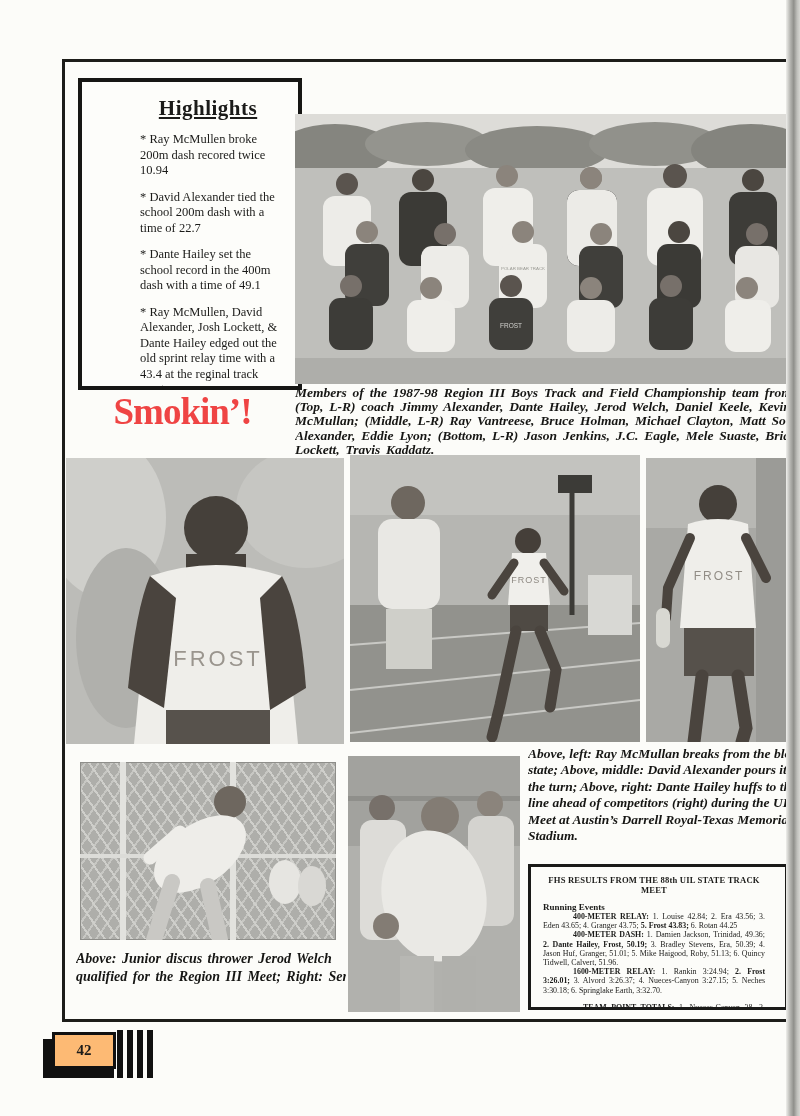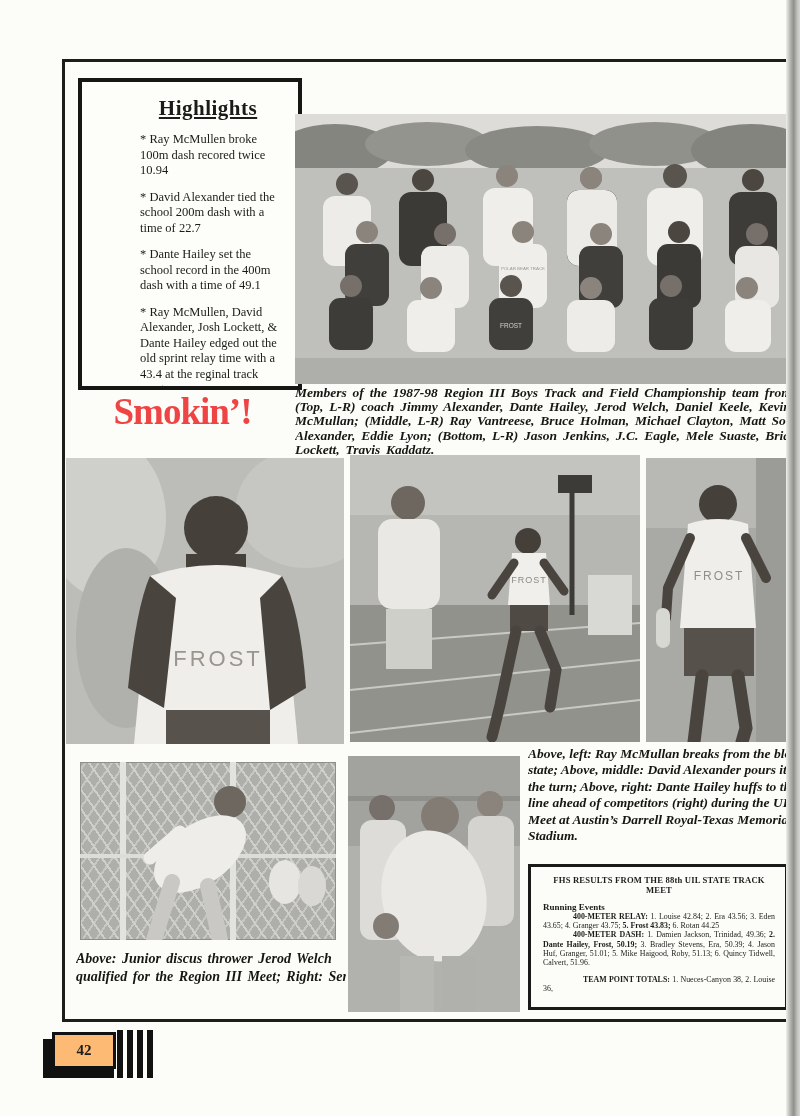--- a/index.html
+++ b/index.html
@@ -48,21 +48,21 @@
   .cap-run .ln{line-height:16.4px;}
   .cap-field{position:absolute;left:76px;top:950px;width:270px;height:56px;font-size:14px;}
   .cap-field .ln{line-height:17.5px;word-spacing:2px;}
 
   
   .smokin{position:absolute;left:85px;top:390px;width:195px;text-align:center;
     font-size:37px;font-weight:bold;letter-spacing:-1px;color:#ef4444;}
 
   
   .results{position:absolute;left:528px;top:864px;width:260px;height:146px;border:3px solid #1a1a18;
-    background:#fcfcf9;box-sizing:border-box;padding:8px 10px 4px 12px;overflow:hidden;z-index:10;}
+    background:#fcfcf9;box-sizing:border-box;padding:8px 20px 4px 12px;overflow:hidden;z-index:10;}
   .results .rtitle{text-align:center;font-size:8.6px;font-weight:bold;letter-spacing:.2px;}
   .results .rsection{font-size:9px;font-weight:bold;margin-top:7px;}
   .results p{margin:0;font-size:7.9px;line-height:9.2px;text-indent:30px;text-align:justify;}
   .results p.totals{margin-top:8px;text-indent:40px;}
   .results .ev{font-weight:bold;}
   .results .hl{font-weight:bold;}
 
   
   .pagenum{position:absolute;left:43px;top:1030px;width:120px;height:50px;}
   .pagenum .shadow{position:absolute;left:0;top:9px;width:66px;height:39px;background:#111;}
@@ -77,21 +77,21 @@
 
 <div id="page">
 
   <div class="rule rule-top"></div>
   <div class="rule rule-left"></div>
   <div class="rule rule-bottom"></div>
 
 
   <div class="highlights">
     <h2>Highlights</h2>
-    <div class="item">*  Ray McMullen  broke 100m  dash recored twice 10.94</div>
+    <div class="item">*  Ray McMullen  broke 200m  dash recored twice 10.94</div>
     <div class="item">* David Alexander tied the school 200m dash with a time of 22.7</div>
     <div class="item">* Dante Hailey set the school record in the 400m dash with a time of 49.1</div>
     <div class="item">* Ray McMullen, David Alexander, Josh Lockett, &amp; Dante Hailey edged out the old sprint relay time with a 43.4 at the reginal track meet</div>
     <div class="item">* Region 3 Champs with 57 points</div>
   </div>
 
   <div class="photo photo-team">
     <svg width="493" height="270" viewBox="0 0 493 270" preserveAspectRatio="none">
       <rect width="493" height="270" fill="#c3c3bf"></rect>
       <rect width="493" height="58" fill="#dddcd8"></rect>
@@ -270,20 +270,21 @@
   <div class="cap cap-field">
     <div class="ln">Above: Junior discus thrower Jerod Welch</div>
     <div class="ln">qualified for the Region III Meet; Right: Senior</div>
   </div>
 
   <div class="results">
     <div class="rtitle">FHS RESULTS FROM THE 88th UIL STATE TRACK MEET</div>
     <div class="rsection">Running Events</div>
     <p><span class="ev">400-METER RELAY:</span><span> 1. Louise 42.84; 2. Era 43.56; 3. Eden 43.65; 4. Granger 43.75; </span><span class="hl">5. Frost 43.83;</span><span> 6. Rotan 44.25</span></p>
     <p><span class="ev">400-METER DASH:</span><span> 1. Damien Jackson, Trinidad, 49.36; </span><span class="hl">2. Dante Hailey, Frost, 50.19;</span><span> 3. Bradley Stevens, Era, 50.39; 4. Jason Huf, Granger, 51.01; 5. Mike Haigood, Roby, 51.13; 6. Quincy Tidwell, Calvert, 51.96.</span></p>
+    <p><span class="ev">1600-METER RELAY:</span><span> 1. Rankin 3:24.94; </span><span class="hl">2. Frost 3:26.01;</span><span> 3. Alvord 3:26.37; 4. Nueces-Canyon 3:27.15; 5. Neches 3:30.18; 6. Springlake Earth, 3:32.70.</span></p>
     <p class="totals"><span class="ev">TEAM POINT TOTALS:</span><span> 1. Nueces-Canyon 38, 2. Louise 36, </span></p>
   </div>
 
   <div class="pagenum">
     <div class="shadow"></div>
     <div class="numbox">42</div>
     <div class="bars">
       <div class="bar" style="left:0"></div>
       <div class="bar" style="left:10px"></div>
       <div class="bar" style="left:20px"></div>

